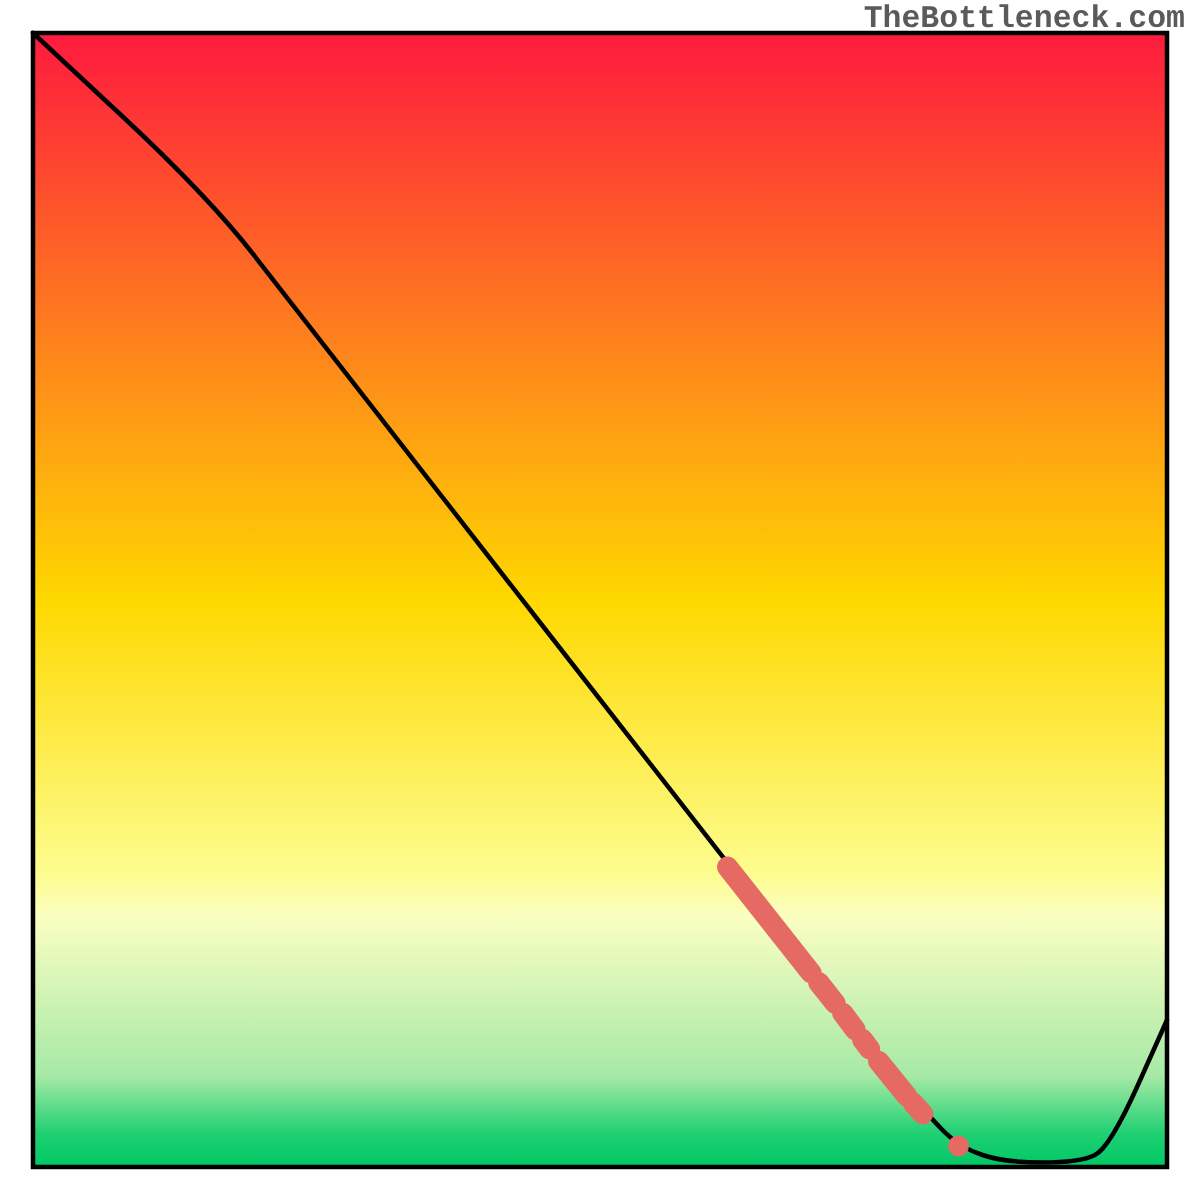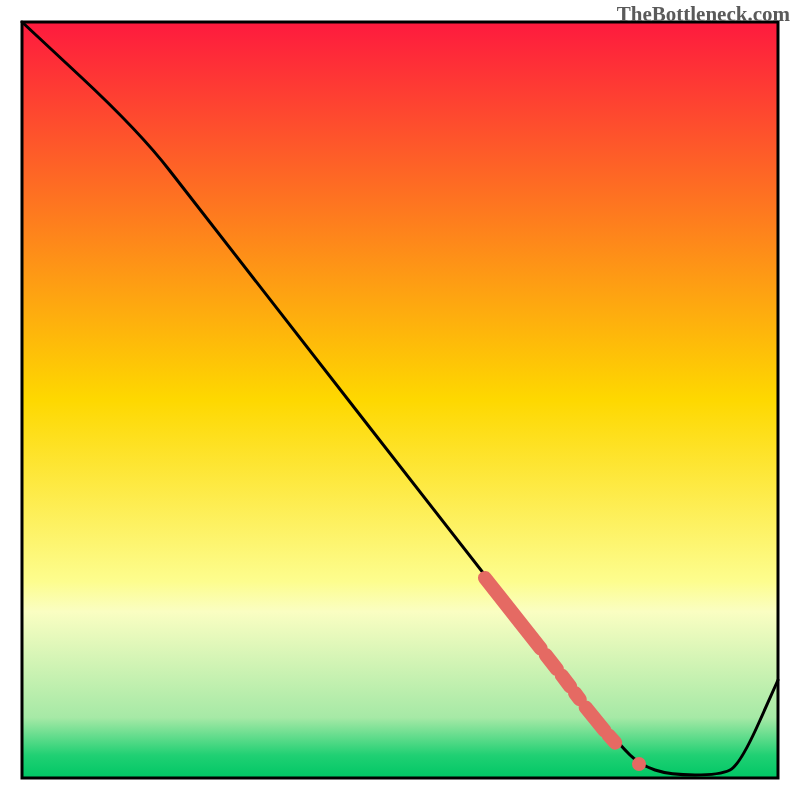--- a/index.html
+++ b/index.html
@@ -11,21 +11,21 @@
   .chart-container {
     position: relative;
     width: 800px;
     height: 800px;
     background: #ffffff;
   }
   .attribution {
     position: absolute;
     top: 2px;
     right: 10px;
-    font-family: Liberation Serif, serif;
+    font-family: Liberation Mono, monospace;
     font-size: 21px;
     font-weight: bold;
     color: #5a5a5a;
     z-index: 10;
   }
   svg {
     display: block;
   }
 </style>
 </head>

